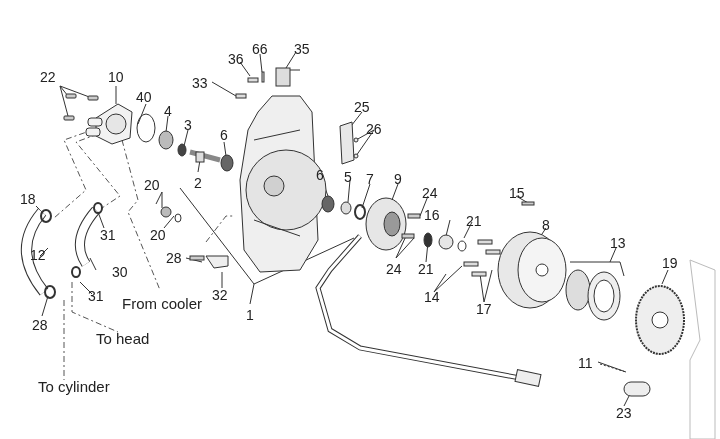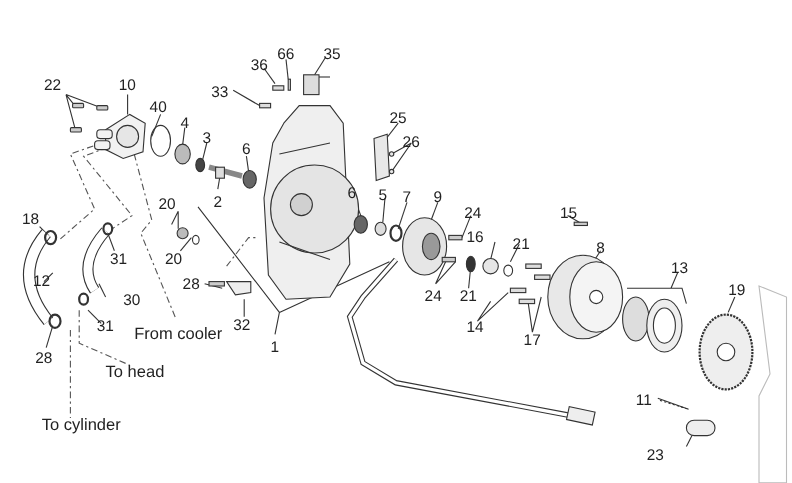--- a/index.html
+++ b/index.html
@@ -204,21 +204,21 @@
 <span class="lbl" style="left:424px;top:208px">16</span>
 <span class="lbl" style="left:466px;top:214px">21</span>
 <span class="lbl" style="left:418px;top:262px">21</span>
 <span class="lbl" style="left:509px;top:186px">15</span>
 <span class="lbl" style="left:542px;top:218px">8</span>
 <span class="lbl" style="left:424px;top:290px">14</span>
 <span class="lbl" style="left:476px;top:302px">17</span>
 <span class="lbl" style="left:610px;top:236px">13</span>
 <span class="lbl" style="left:662px;top:256px">19</span>
 <span class="lbl" style="left:578px;top:356px">11</span>
-<span class="lbl" style="left:588px;top:406px">23</span>
+<span class="lbl" style="left:616px;top:406px">23</span>
 <span class="lbl" style="left:144px;top:178px">20</span>
 <span class="lbl" style="left:150px;top:228px">20</span>
 <span class="lbl" style="left:166px;top:251px">28</span>
 <span class="lbl" style="left:212px;top:288px">32</span>
 <span class="lbl" style="left:246px;top:308px">1</span>
 <span class="lbl" style="left:20px;top:192px">18</span>
 <span class="lbl" style="left:30px;top:248px">12</span>
 <span class="lbl" style="left:32px;top:318px">28</span>
 <span class="lbl" style="left:100px;top:228px">31</span>
 <span class="lbl" style="left:112px;top:265px">30</span>

